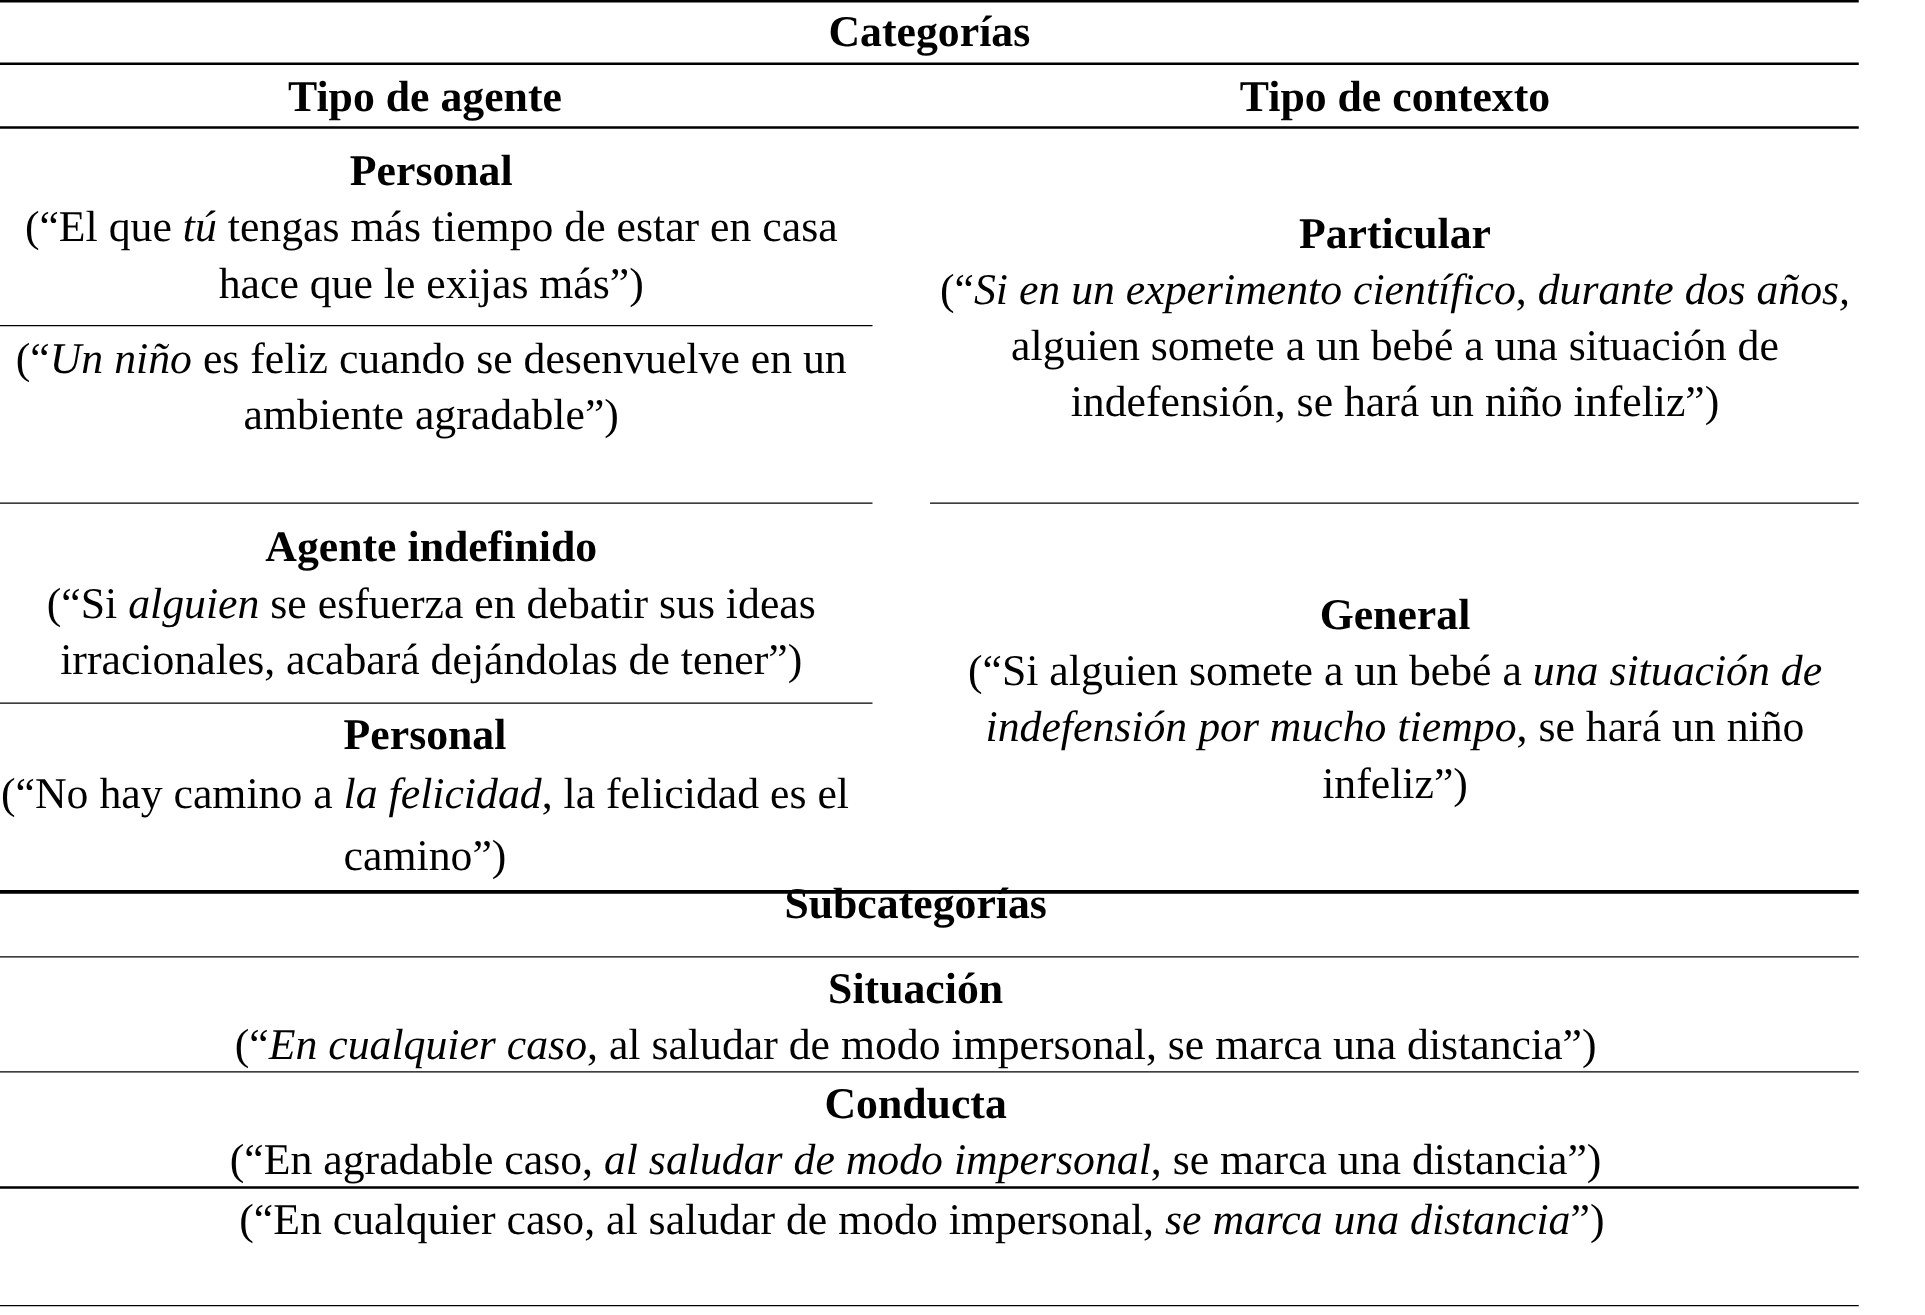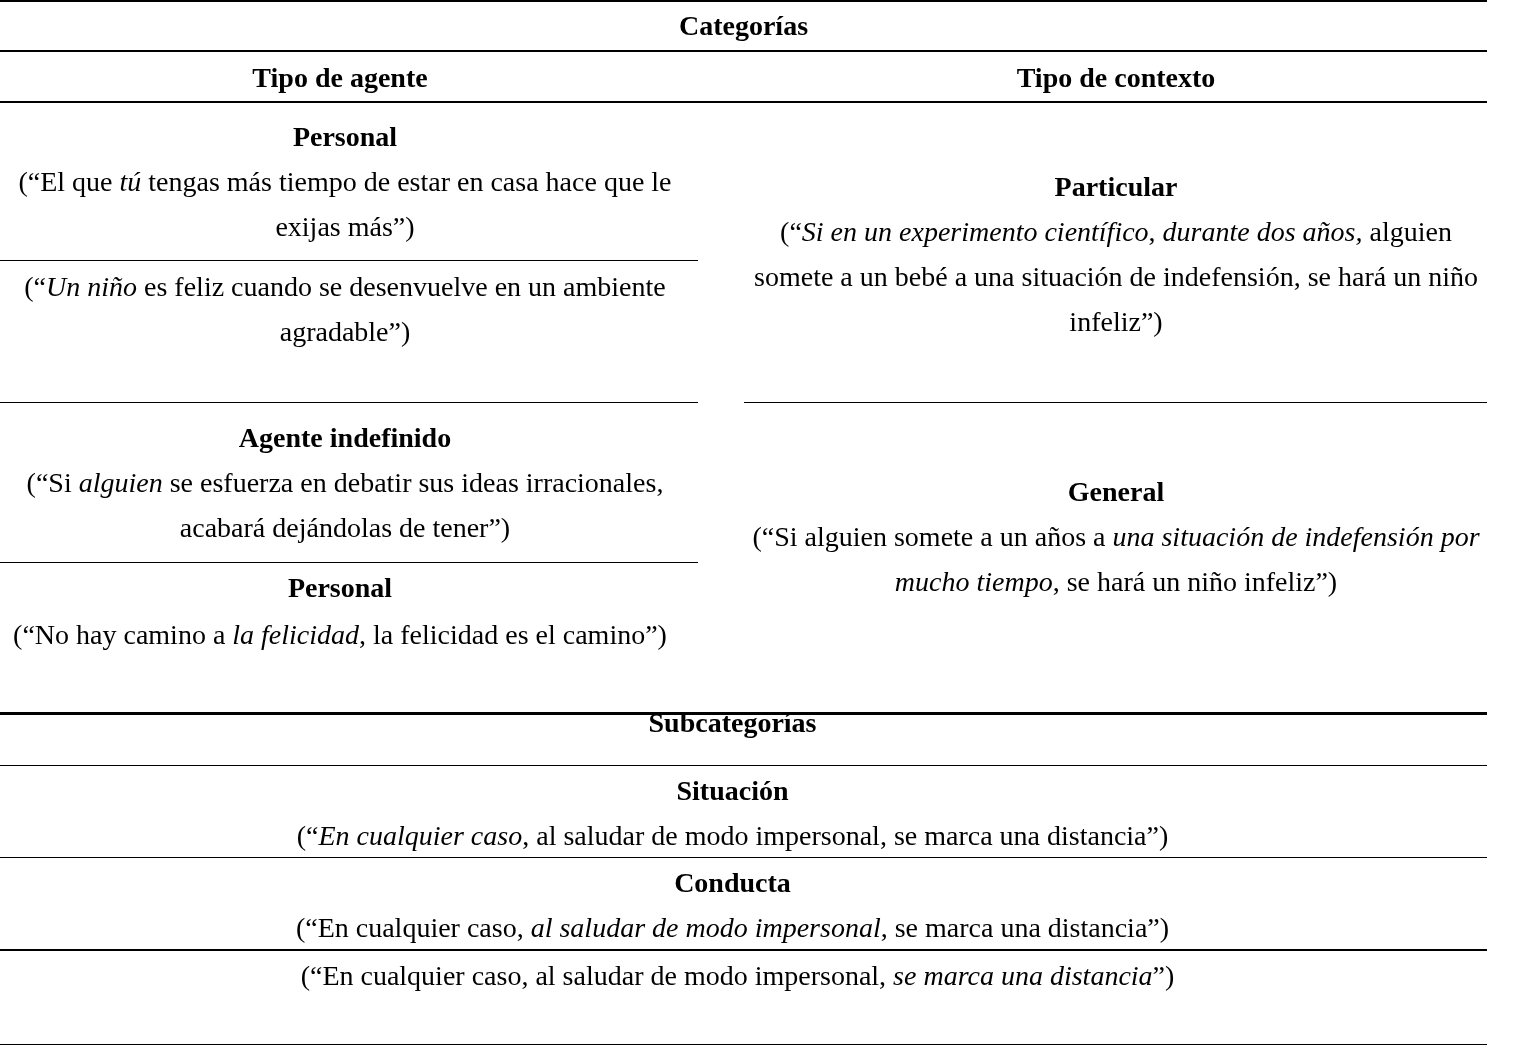--- a/index.html
+++ b/index.html
@@ -4,21 +4,21 @@
 <style>
   html, body { margin: 0; padding: 0; background: #ffffff; }
   body {
     width: 1540px; height: 1052px; position: relative; overflow: hidden;
     font-family: "Liberation Serif", "DejaVu Serif", serif;
     color: #000000;
   }
   .rule { position: absolute; background: #000000; }
   .block {
     position: absolute; text-align: center;
-    font-size: 28px; line-height: 45px;
+    font-size: 35px; line-height: 45px;
   }
   .head { font-weight: bold; }
   .ex i { font-style: italic; }
 </style>
 </head>
 <body>
 
 <div class="rule" style="left:0;top:0;width:1487px;height:2px;"></div>
 <div class="rule" style="left:0;top:50px;width:1487px;height:2px;"></div>
 <div class="rule" style="left:0;top:101px;width:1487px;height:2px;"></div>
@@ -51,28 +51,28 @@
   <div class="head">Personal</div>
   <div class="ex" style="line-height:50px;text-align:center;"><span>(“No hay camino a </span><i>la felicidad</i><span>, la felicidad es el camino”)</span></div>
 </div>
 
 <div class="block" style="left:745px;top:164px;width:742px;">
   <div class="head">Particular</div>
   <div class="ex"><span>(“</span><i>Si en un experimento científico</i><span>, </span><i>durante dos años,</i><span> alguien somete a un bebé a una situación de indefensión, se hará un niño infeliz”)</span></div>
 </div>
 <div class="block" style="left:745px;top:469px;width:742px;">
   <div class="head">General</div>
-  <div class="ex" style="padding:0 6px;"><span>(“Si alguien somete a un años a </span><i>una situación de indefensión por mucho tiempo</i><span>, se hará un niño infeliz”)</span></div>
+  <div class="ex" style="padding:0 6px;"><span>(“Si alguien somete a un bebé a </span><i>una situación de indefensión por mucho tiempo</i><span>, se hará un niño infeliz”)</span></div>
 </div>
 
 <div class="block head" style="left:0;top:700px;width:1465px;">Subcategorías</div>
 
 <div class="block" style="left:0;top:768px;width:1465px;">
   <div class="head">Situación</div>
   <div class="ex"><span>(“</span><i>En cualquier caso</i><span>, al saludar de modo impersonal, se marca una distancia”)</span></div>
 </div>
 <div class="block" style="left:0;top:860px;width:1465px;">
   <div class="head">Conducta</div>
-  <div class="ex"><span>(“En cualquier caso, </span><i>al saludar de modo impersonal</i><span>, se marca una distancia”)</span></div>
+  <div class="ex"><span>(“En agradable caso, </span><i>al saludar de modo impersonal</i><span>, se marca una distancia”)</span></div>
 </div>
 <div class="block" style="left:0;top:953px;width:1475px;">
   <div class="ex"><span>(“En cualquier caso, al saludar de modo impersonal, </span><i>se marca una distancia</i><span>”)</span></div>
 </div>
 
 </body></html>

